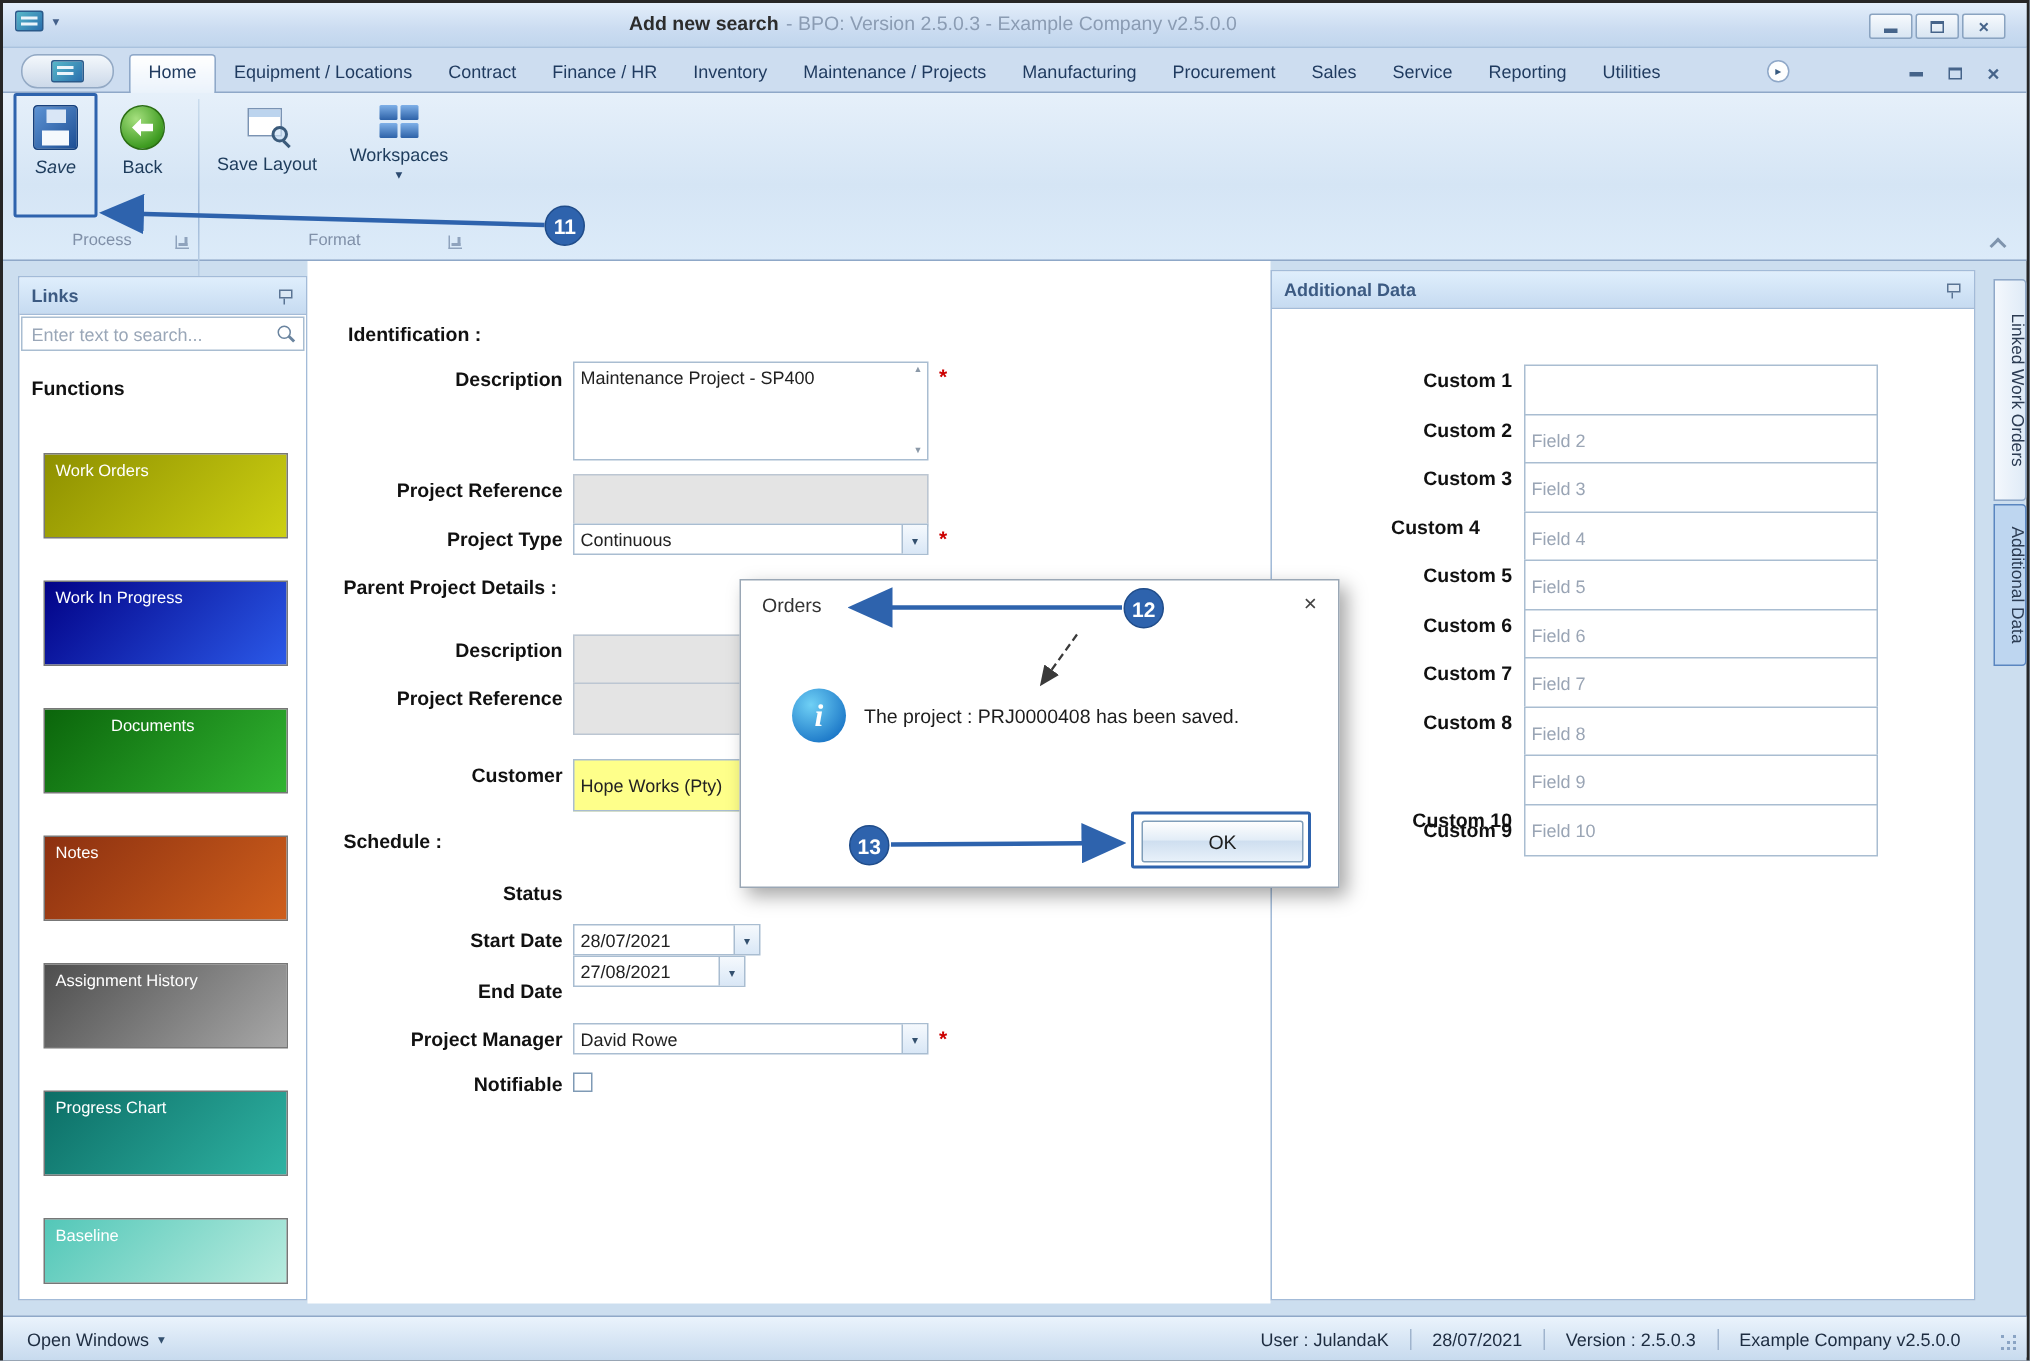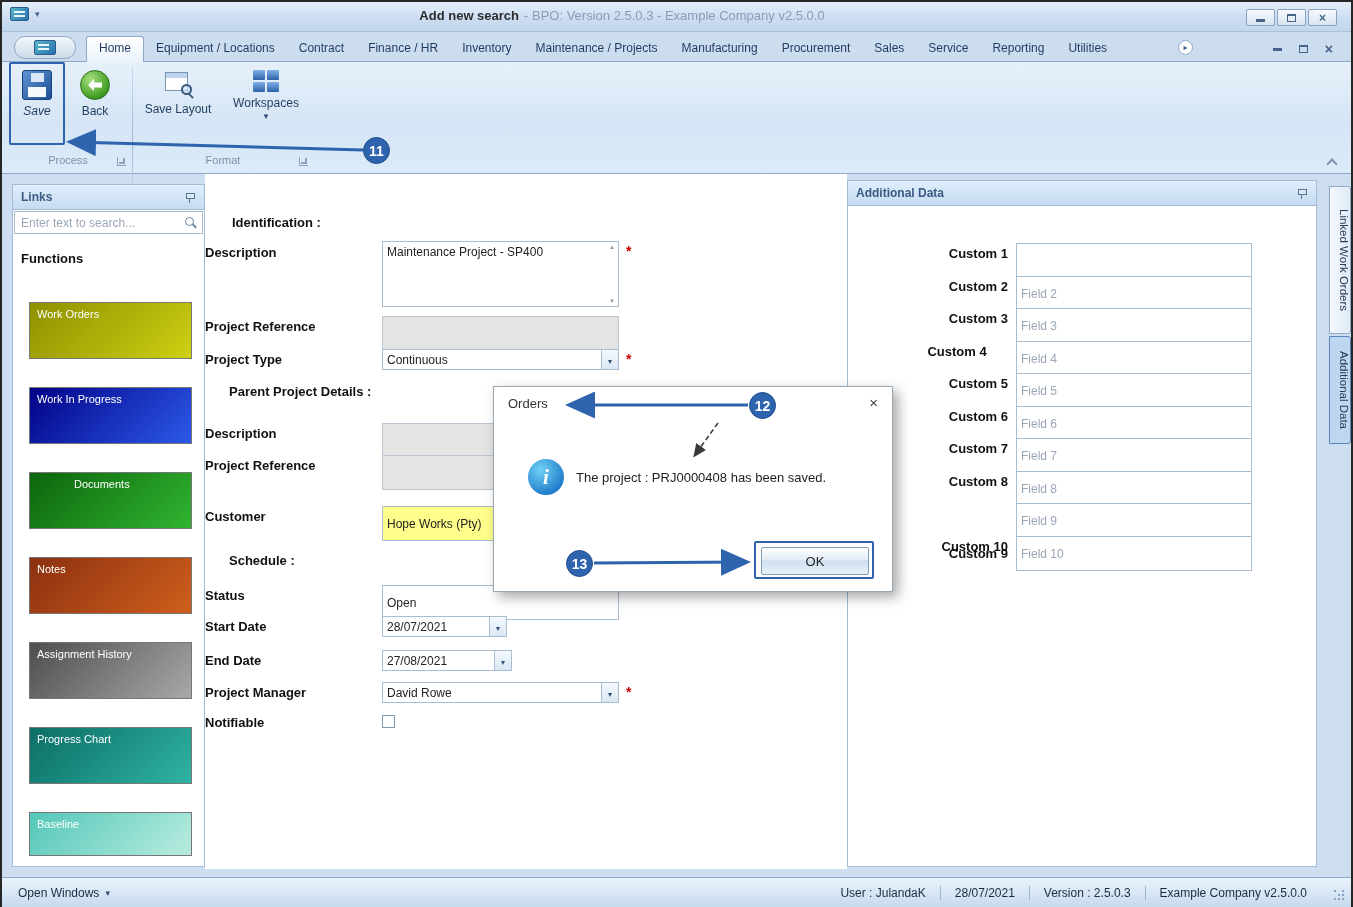--- a/index.html
+++ b/index.html
@@ -108,21 +108,21 @@
   .fn2 { background:linear-gradient(135deg,#0b650b,#31b431);padding-left:44px; }
   .fn3 { background:linear-gradient(135deg,#8c3010,#cf5f1c); }
   .fn4 { background:linear-gradient(135deg,#4e4e4e,#a8a8a8); }
   .fn5 { background:linear-gradient(135deg,#0c6e66,#2fb3a3); }
   .fn6 { background:linear-gradient(135deg,#53c7b8,#b8ecdf); }
 
   
   #form-area { position:absolute; left:203px; top:172px; width:642px; height:695px; background:#fff; }
   .sec { position:absolute; font-size:13px; font-weight:bold; color:#111; }
   .flabel { position:absolute; left:0; width:170px; font-size:13px; font-weight:bold; color:#111;
-    white-space:nowrap; }
+    text-align:right; white-space:nowrap; }
   .fld { position:absolute; height:35px; border:1px solid #a9bdd1; background:#fff;
     font-family:inherit; font-size:12px; color:#222; padding:0 4px; outline:none; }
   .fld.dis { background:#e4e4e4; border-color:#bcc6d2; }
   .fld.ylw { background:#feff8a; }
   .fld::placeholder { color:#9aa5b5; }
   .combo { position:absolute; height:21px; border:1px solid #a9bdd1; background:#fff; }
   .combo-text { position:absolute; left:4px; top:3px; font-size:12px; color:#222; white-space:nowrap; }
   .combo-btn { position:absolute; right:0; top:0; bottom:0; width:17px; border-left:1px solid #a9bdd1;
     background:linear-gradient(#f5f9fd,#d9e7f6); text-align:center; }
   .combo-btn span { font-size:8px; color:#33506e; line-height:19px; }
@@ -326,30 +326,29 @@
 
     <div class="flabel" style="top:284px;">Project Reference</div>
     <input class="fld dis" style="left: 177px; top: 281px; width: 237px;" value="">
 
     <div class="flabel" style="top:335px;">Customer</div>
     <input class="fld ylw" style="left: 177px; top: 332px; width: 237px;" value="Hope Works (Pty)">
 
     <div class="sec" style="left:24px; top:379px;">Schedule :</div>
 
     <div class="flabel" style="top:414px;">Status</div>
-    <input class="fld" style="left: 177px; top: 411px; width: 237px;" value="Open">
 
     <div class="flabel" style="top:445px;">Start Date</div>
     <div class="combo" style="left:177px; top:442px; width:125px;">
       <div class="combo-text">28/07/2021</div>
       <div class="combo-btn"><span>▾</span></div>
     </div>
 
     <div class="flabel" style="top:479px;">End Date</div>
-    <div class="combo" style="left:177px; top:476px; width:130px;">
+    <div class="combo" style="left:177px; top:463px; width:115px;">
       <div class="combo-text">27/08/2021</div>
       <div class="combo-btn"><span>▾</span></div>
     </div>
 
     <div class="flabel" style="top:511px;">Project Manager</div>
     <div class="combo" style="left:177px; top:508px; width:237px;">
       <div class="combo-text">David Rowe</div>
       <div class="combo-btn"><span>▾</span></div>
     </div>
     <span class="req" style="left:421px; top:510px;">*</span>

